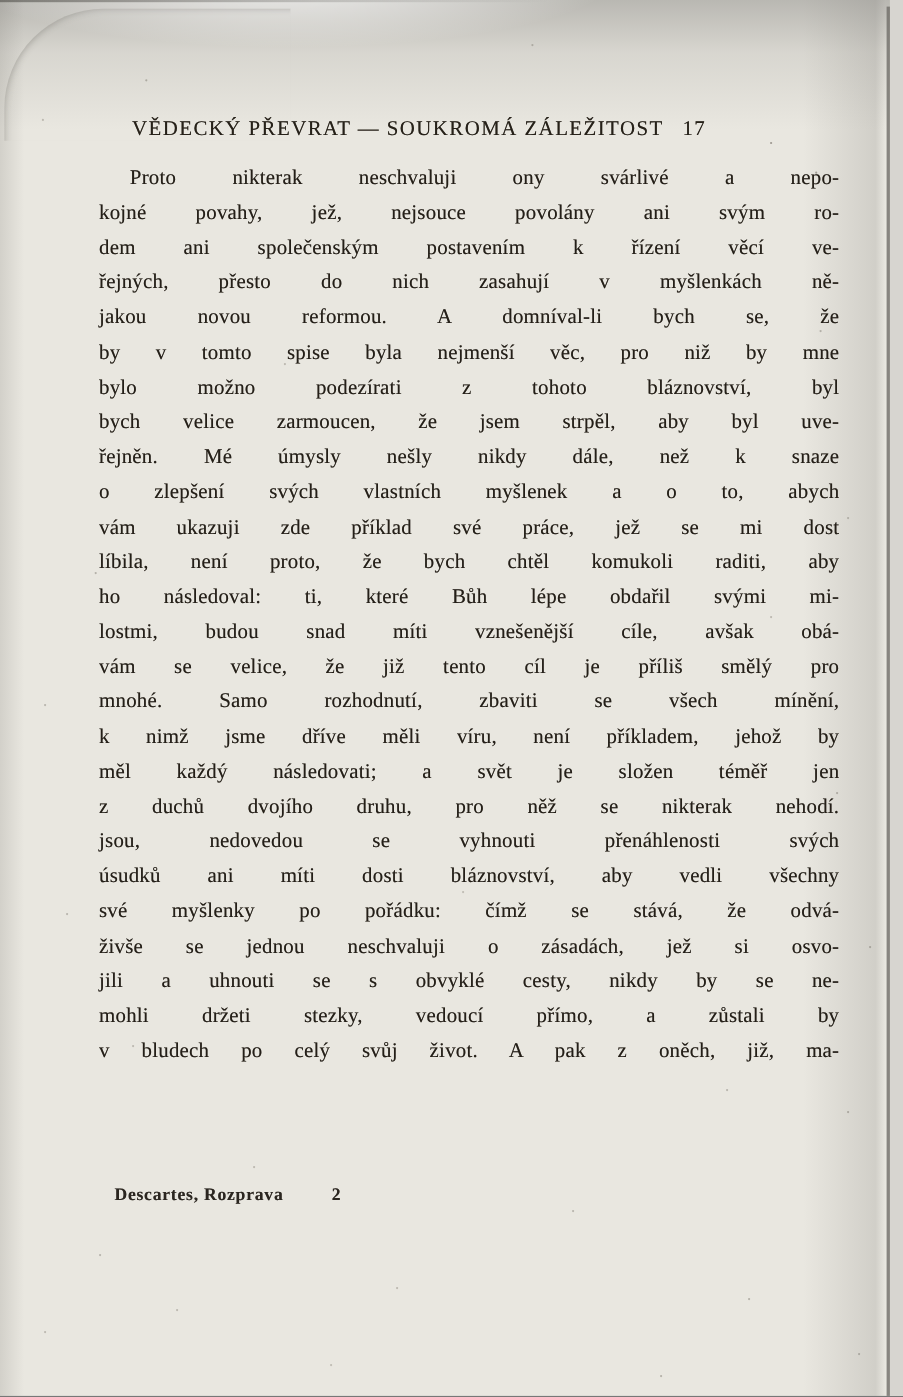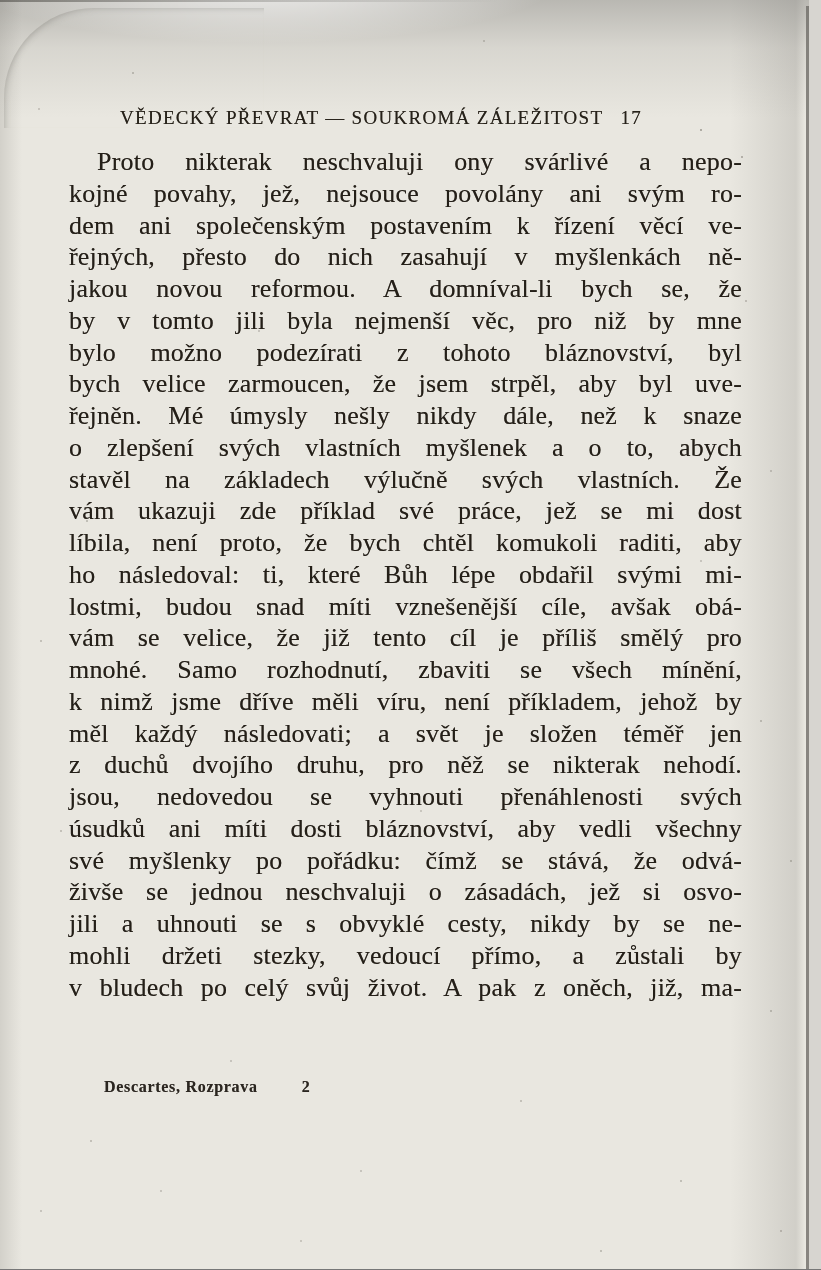--- a/index.html
+++ b/index.html
@@ -21,22 +21,22 @@
     border-top-left-radius:90px;box-shadow:inset 3px 3px 6px -3px rgba(120,118,110,.45);}
 
   .running-header{
     position:absolute;top:107px;left:78px;width:606px;text-align:center;
     font-size:19px;letter-spacing:1.3px;color:#262119;white-space:nowrap;
     text-shadow:0 0 .5px rgba(38,33,25,.55);
   }
   .running-header .pagenum{margin-left:17px;}
 
   .body-text{
-    position:absolute;top:146px;left:69px;width:673px;
-    font-size:26px;line-height:31.75px;color:#241f18;
+    position:absolute;top:146px;left:90px;width:673px;
+    font-size:19px;line-height:31.75px;color:#241f18;
     letter-spacing:.2px;word-spacing:1px;
     text-shadow:0 0 .5px rgba(36,31,24,.55);
   }
   .line{text-align:justify;text-align-last:justify;height:31.75px;overflow:visible;}
   .line.indent{text-indent:28px;}
 
   .footer-sig{
     position:absolute;top:1078px;left:104px;
     font-size:16px;font-weight:bold;letter-spacing:.7px;color:#2b2620;
     text-shadow:0 0 .4px rgba(43,38,32,.5);
@@ -74,26 +74,25 @@
   <div class="running-header">
     <span>VĚDECKÝ PŘEVRAT — SOUKROMÁ ZÁLEŽITOST</span><span class="pagenum">17</span>
   </div>
 
   <div class="body-text">
       <div class="line indent">Proto nikterak neschvaluji ony svárlivé a nepo-</div>
       <div class="line">kojné povahy, jež, nejsouce povolány ani svým ro-</div>
       <div class="line">dem ani společenským postavením k řízení věcí ve-</div>
       <div class="line">řejných, přesto do nich zasahují v myšlenkách ně-</div>
       <div class="line">jakou novou reformou. A domníval-li bych se, že</div>
-      <div class="line">by v tomto jili byla nejmenší věc, pro niž by mne</div>
+      <div class="line">by v tomto spise byla nejmenší věc, pro niž by mne</div>
       <div class="line">bylo možno podezírati z tohoto bláznovství, byl</div>
       <div class="line">bych velice zarmoucen, že jsem strpěl, aby byl uve-</div>
       <div class="line">řejněn. Mé úmysly nešly nikdy dále, než k snaze</div>
       <div class="line">o zlepšení svých vlastních myšlenek a o to, abych</div>
-      <div class="line">stavěl na základech výlučně svých vlastních. Že</div>
       <div class="line">vám ukazuji zde příklad své práce, jež se mi dost</div>
       <div class="line">líbila, není proto, že bych chtěl komukoli raditi, aby</div>
       <div class="line">ho následoval: ti, které Bůh lépe obdařil svými mi-</div>
       <div class="line">lostmi, budou snad míti vznešenější cíle, avšak obá-</div>
       <div class="line">vám se velice, že již tento cíl je příliš smělý pro</div>
       <div class="line">mnohé. Samo rozhodnutí, zbaviti se všech mínění,</div>
       <div class="line">k nimž jsme dříve měli víru, není příkladem, jehož by</div>
       <div class="line">měl každý následovati; a svět je složen téměř jen</div>
       <div class="line">z duchů dvojího druhu, pro něž se nikterak nehodí.</div>
       <div class="line">jsou, nedovedou se vyhnouti přenáhlenosti svých</div>

